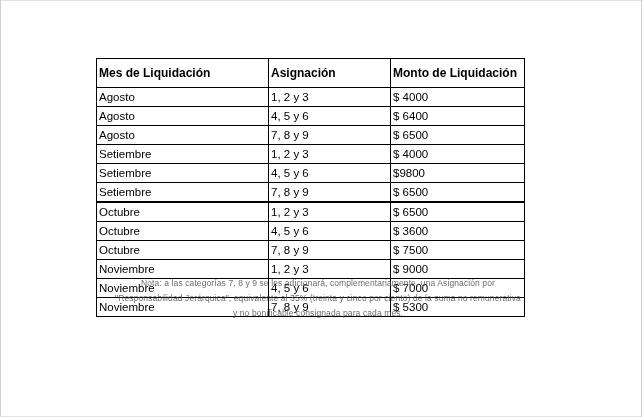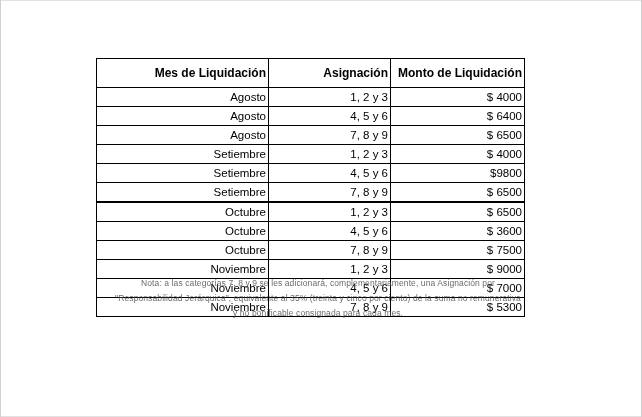--- a/index.html
+++ b/index.html
@@ -64,21 +64,21 @@
     width: 428px;
   }
   table.salary {
     border-collapse: collapse;
     width: 428px;
     table-layout: fixed;
   }
   table.salary th,
   table.salary td {
     border: 1px solid #000000;
-    text-align: right;
+    text-align: left;
     vertical-align: middle;
     font-size: 11.5px;
     line-height: 1.05;
     padding: 2px 2px;
     height: 14px;
   }
   table.salary th {
     font-weight: bold;
     font-size: 12px;
     height: 22px;

